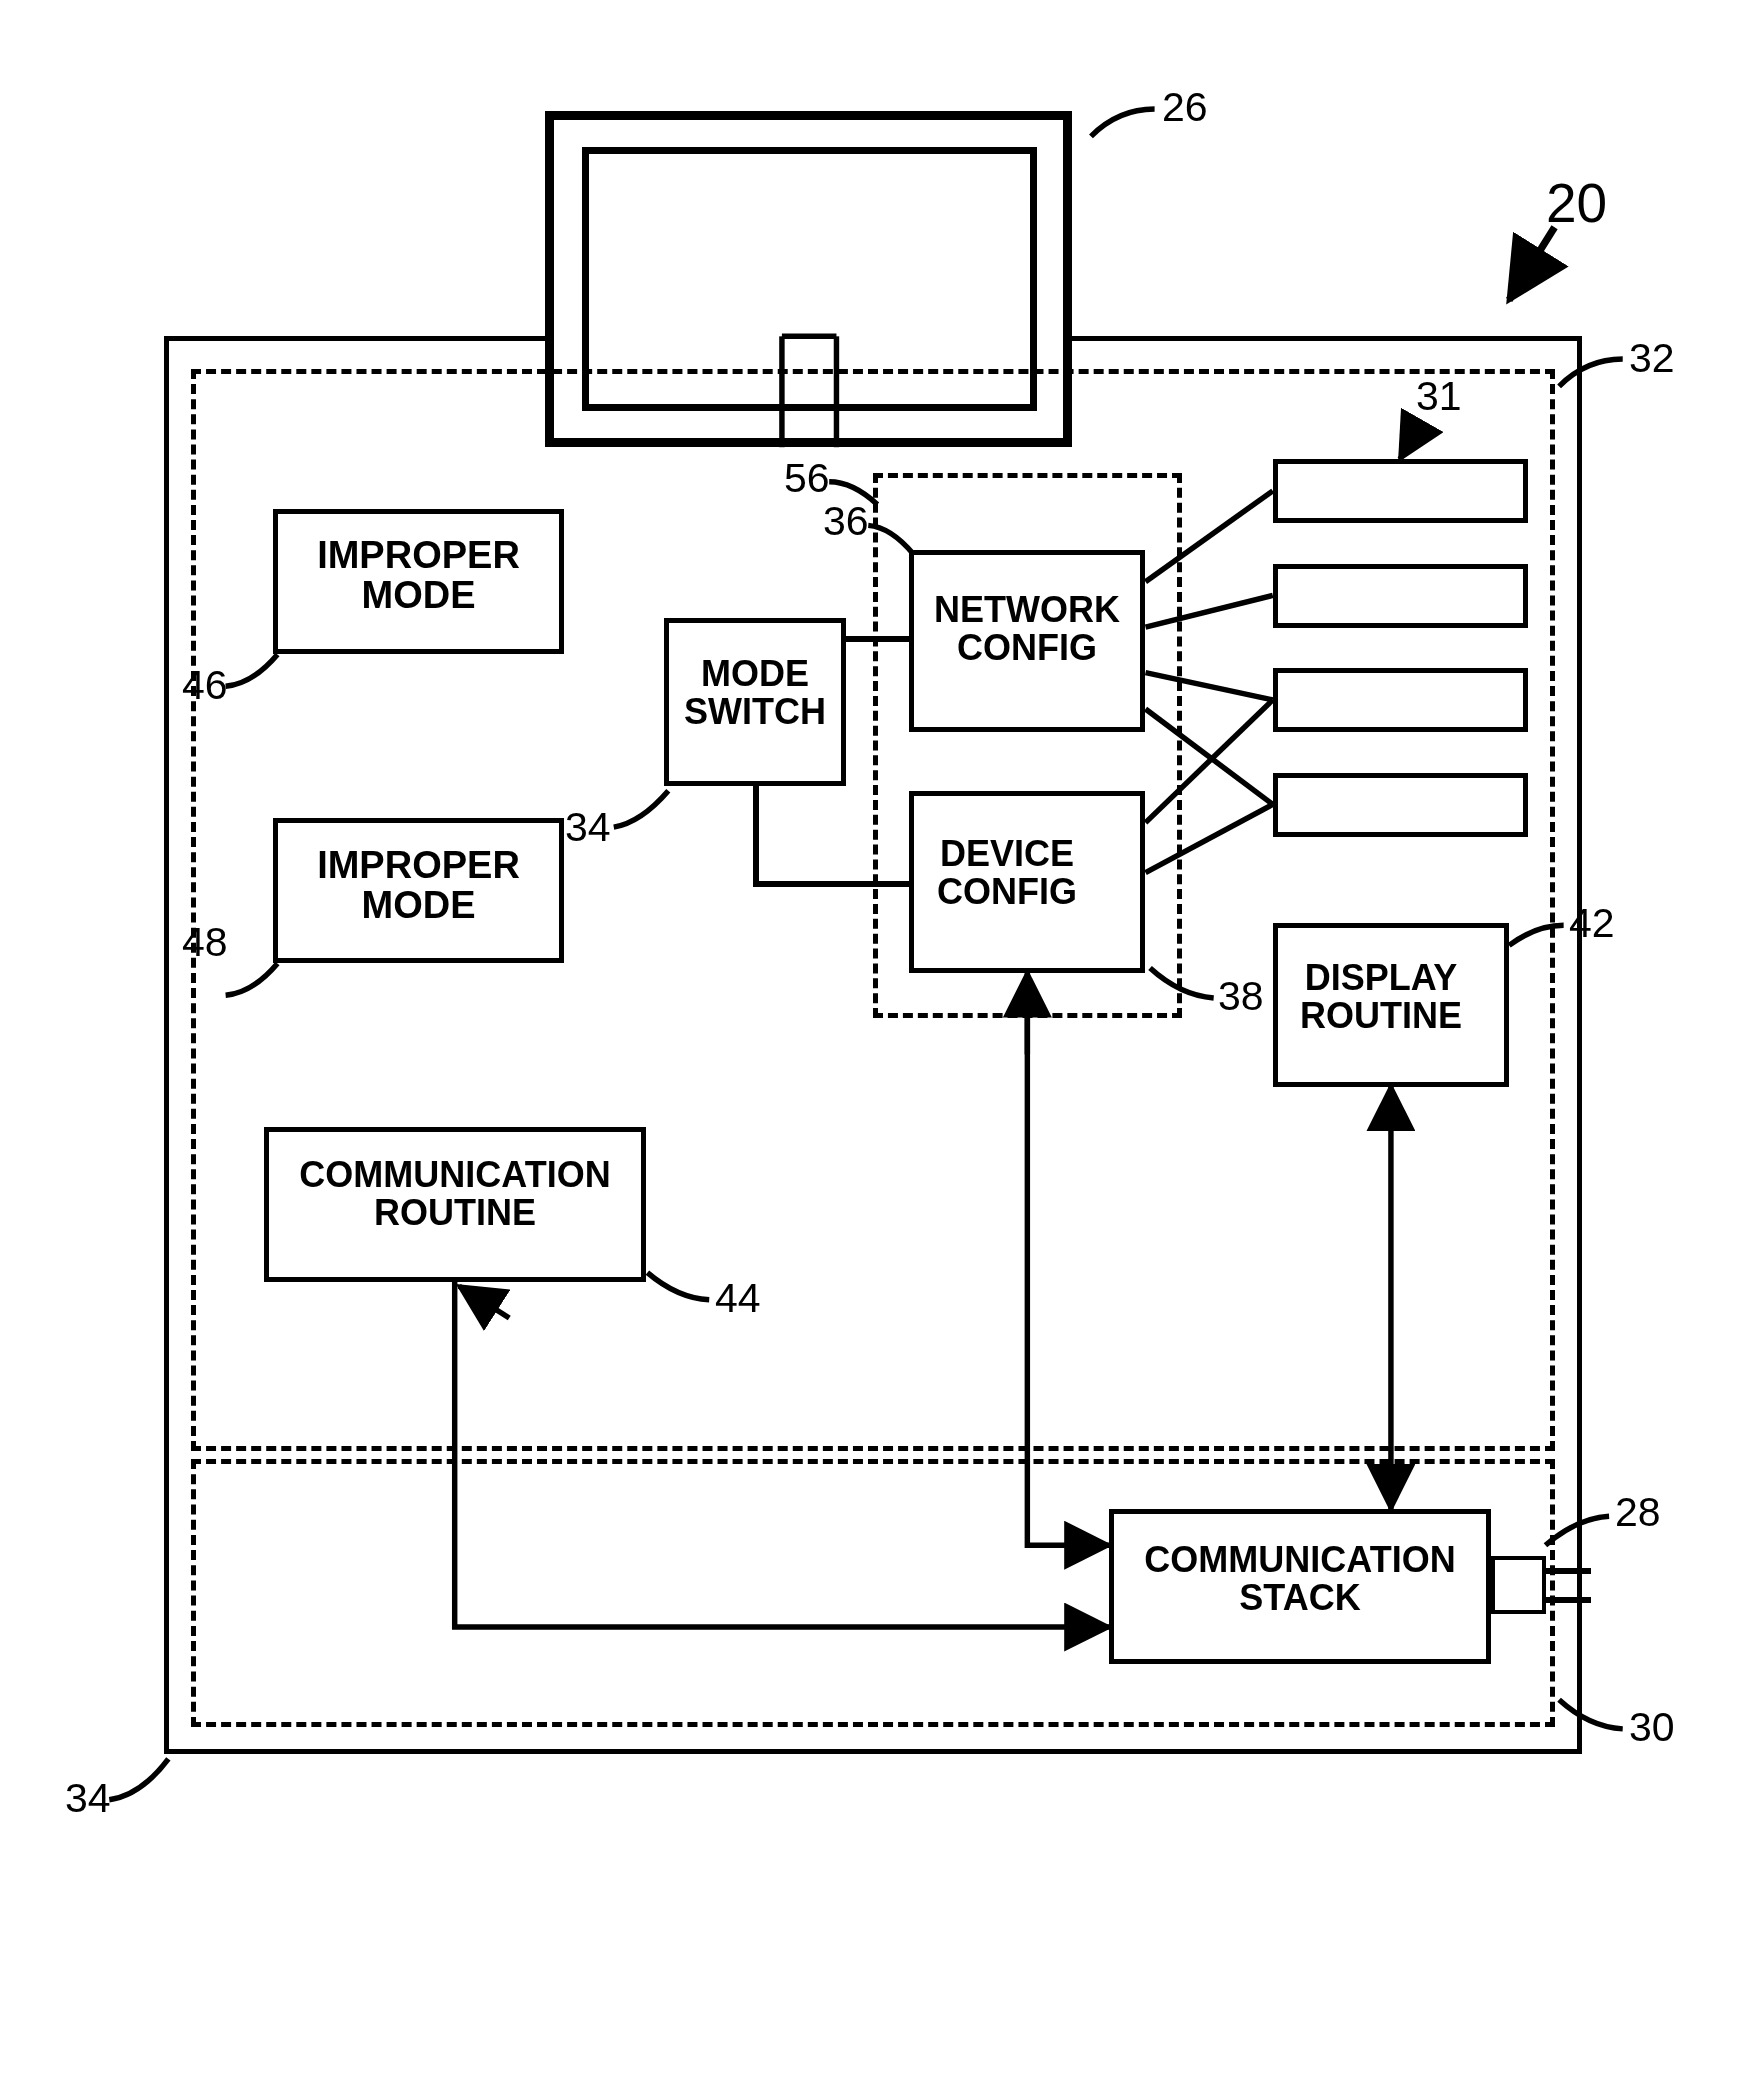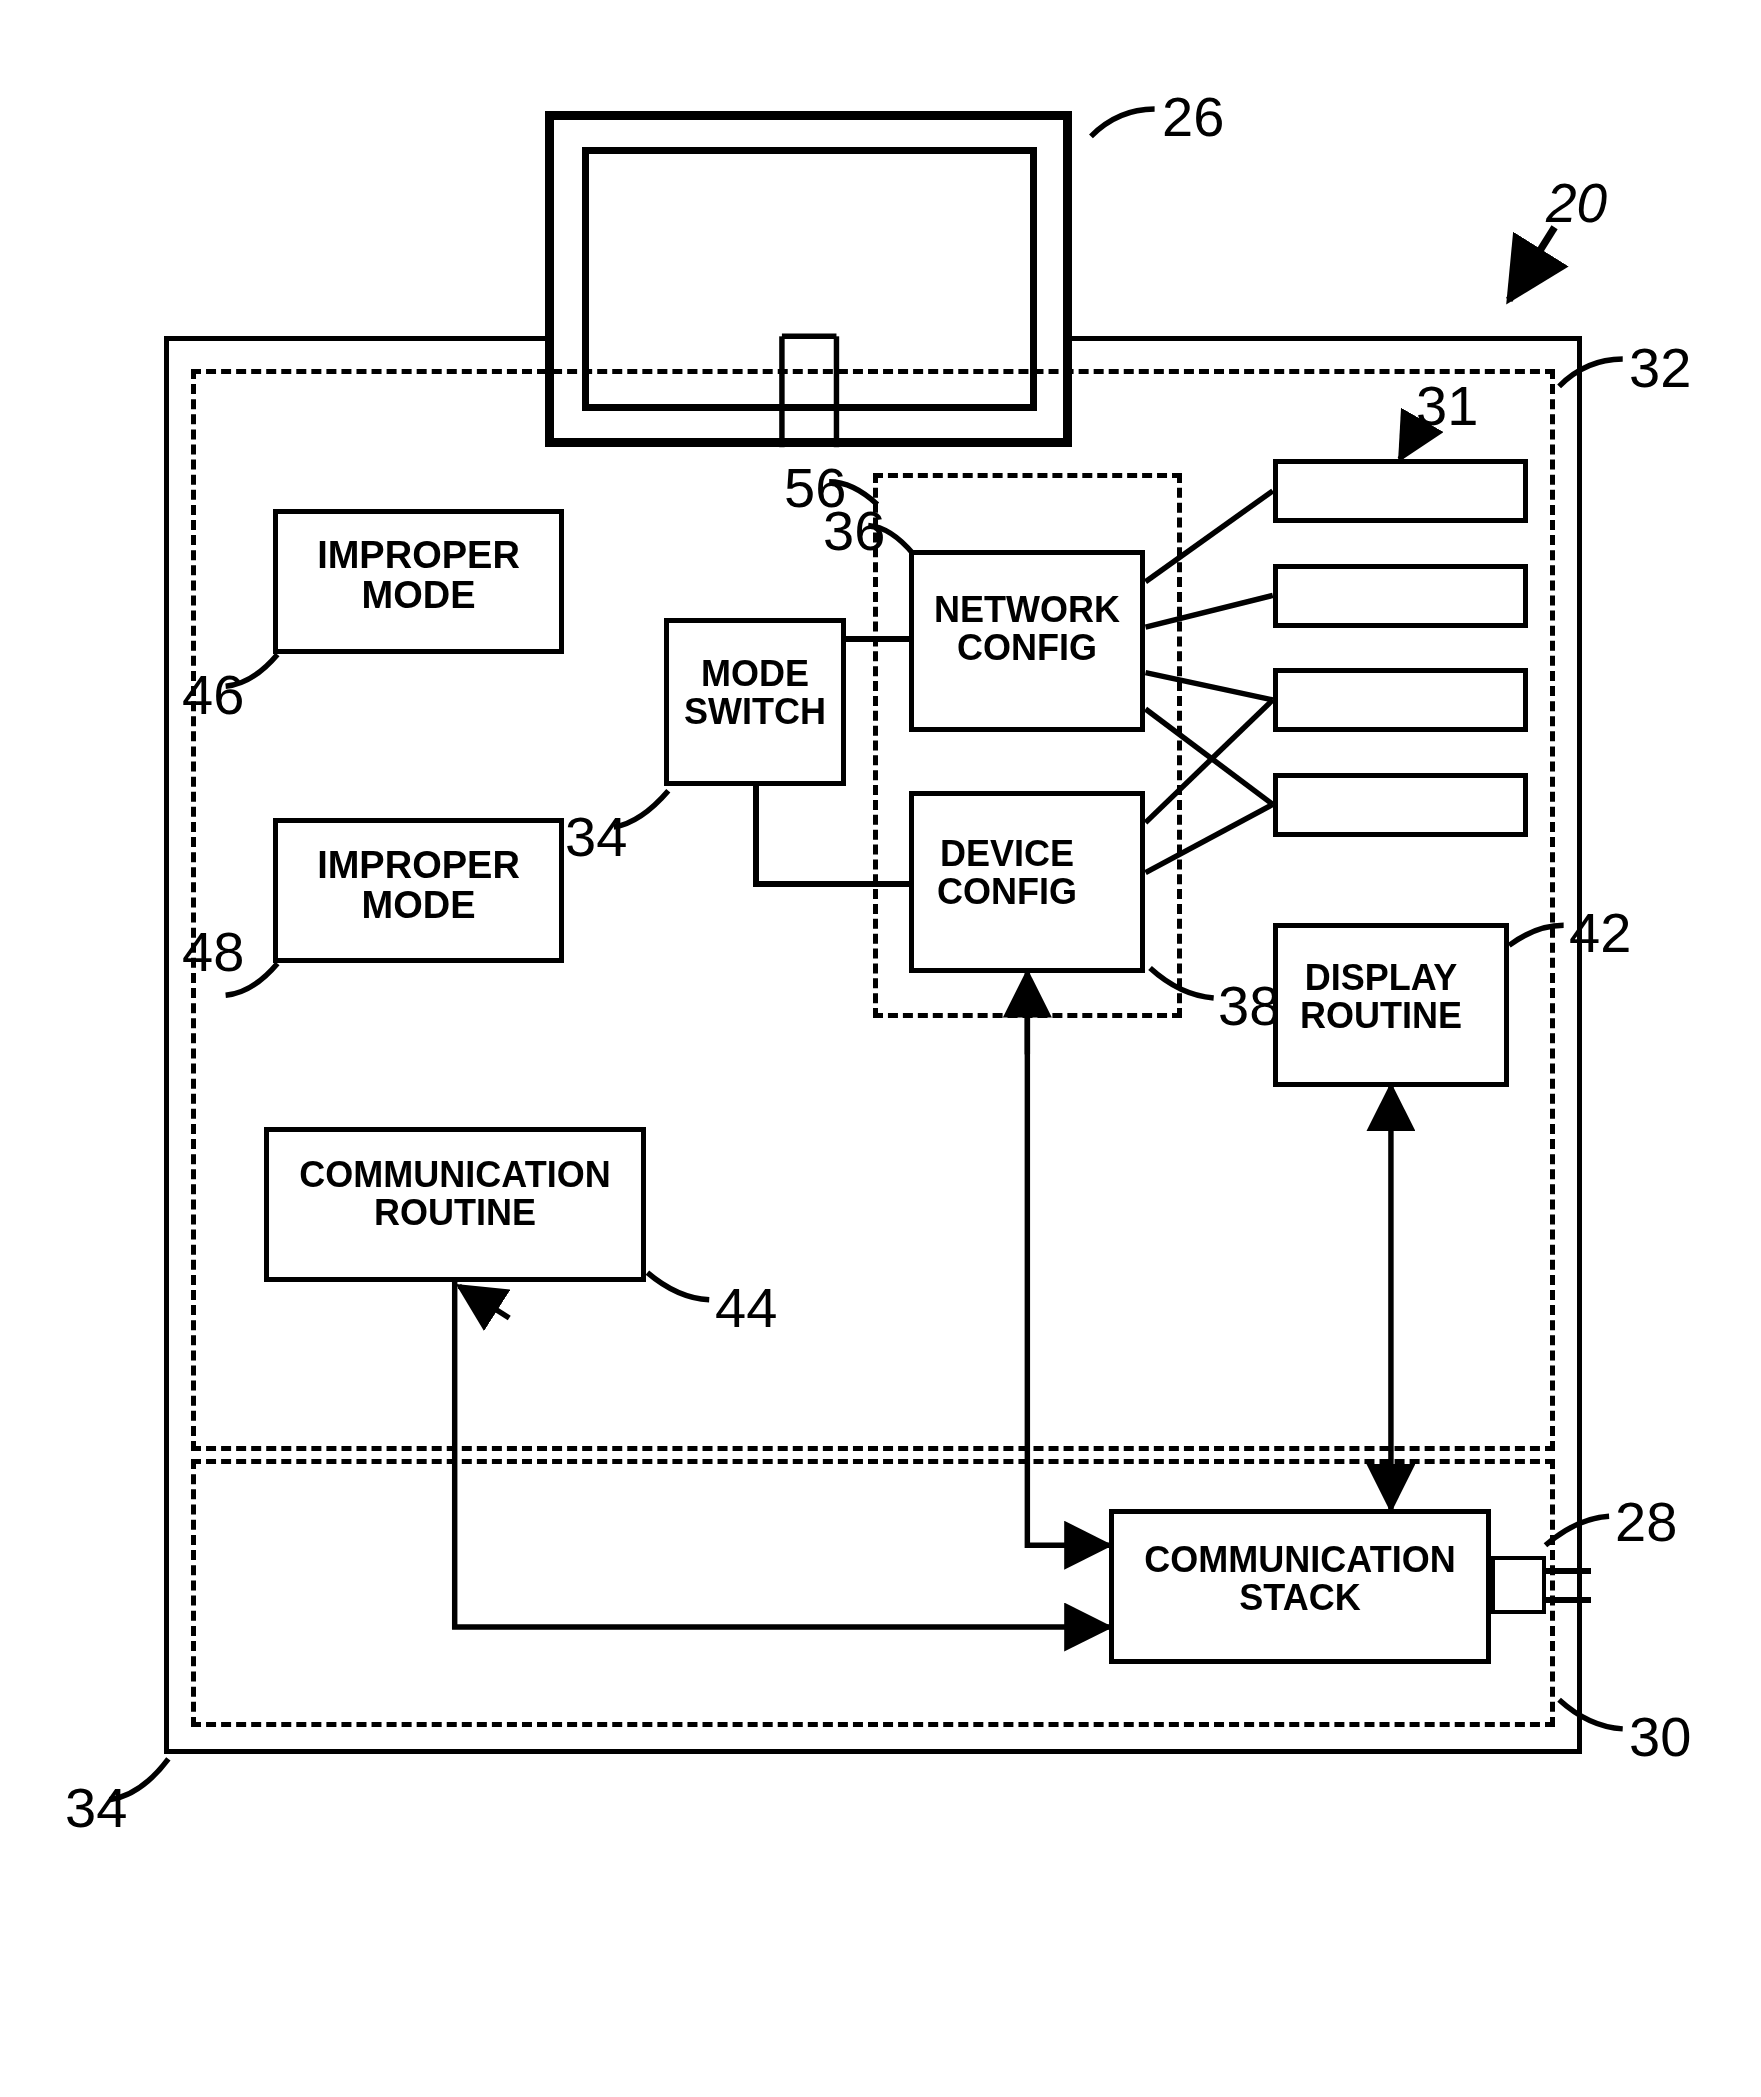--- a/index.html
+++ b/index.html
@@ -26,21 +26,21 @@
   .label {
     position: absolute;
     font-weight: 700;
     color: #000;
     text-align: center;
     line-height: 1.05;
     white-space: pre;
   }
   .ref {
     position: absolute;
-    font-size: 56px;
+    font-size: 41px;
     font-weight: 400;
     color: #000;
   }
   .lead {
     position: absolute;
     background: #000;
   }
   svg.overlay {
     position: absolute;
     left: 0; top: 0;
@@ -173,21 +173,21 @@
       <path d="M305,720 Q278,752 248,755"></path>
 
       <path d="M305,1060 Q278,1092 248,1095"></path>
 
       <path d="M1700,1700 Q1735,1670 1770,1668"></path>
 
       <path d="M1715,1870 Q1748,1900 1785,1902"></path>
     </g>
   </svg>
 
-  <span class="ref" style="left:1546px; top:171px; font-size:55px;font-style:italic;">20</span>
+  <span class="ref" style="left:1546px; top:171px; font-size:55px;">20</span>
   <span class="ref" style="left:1162px; top:84px;">26</span>
   <span class="ref" style="left:1629px; top:335px;">32</span>
   <span class="ref" style="left:1416px; top:373px;">31</span>
   <span class="ref" style="left:784px; top:455px;">56</span>
   <span class="ref" style="left:823px; top:498px;">36</span>
   <span class="ref" style="left:565px; top:804px;">34</span>
   <span class="ref" style="left:1218px; top:973px;">38</span>
   <span class="ref" style="left:1569px; top:900px;">42</span>
   <span class="ref" style="left:182px; top:662px;">46</span>
   <span class="ref" style="left:182px; top:919px;">48</span>

